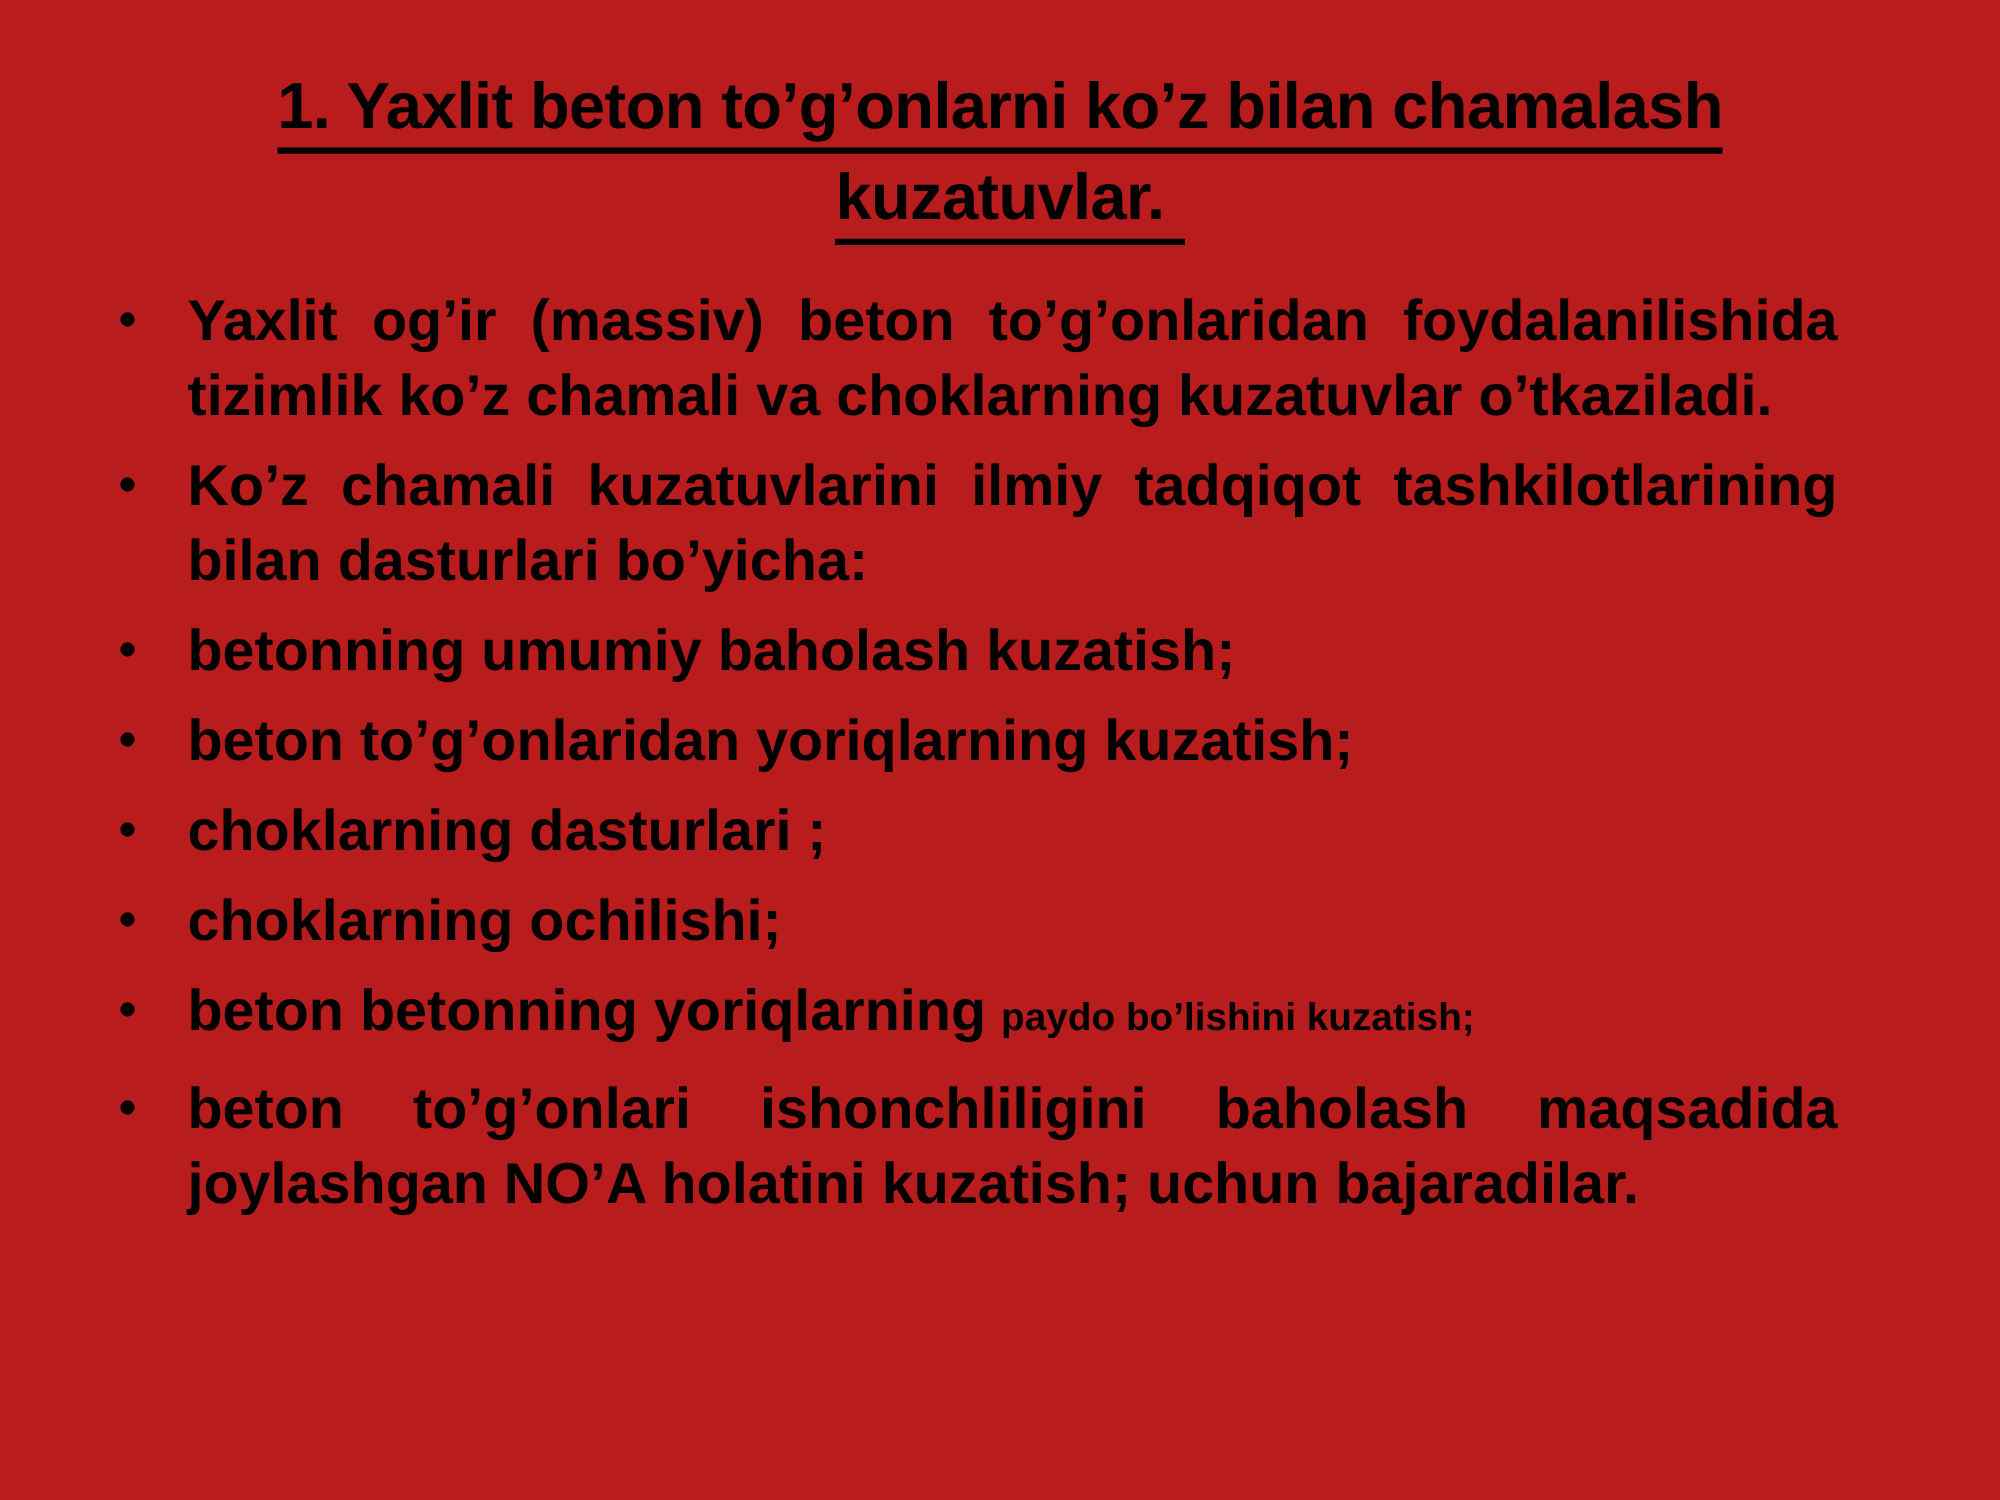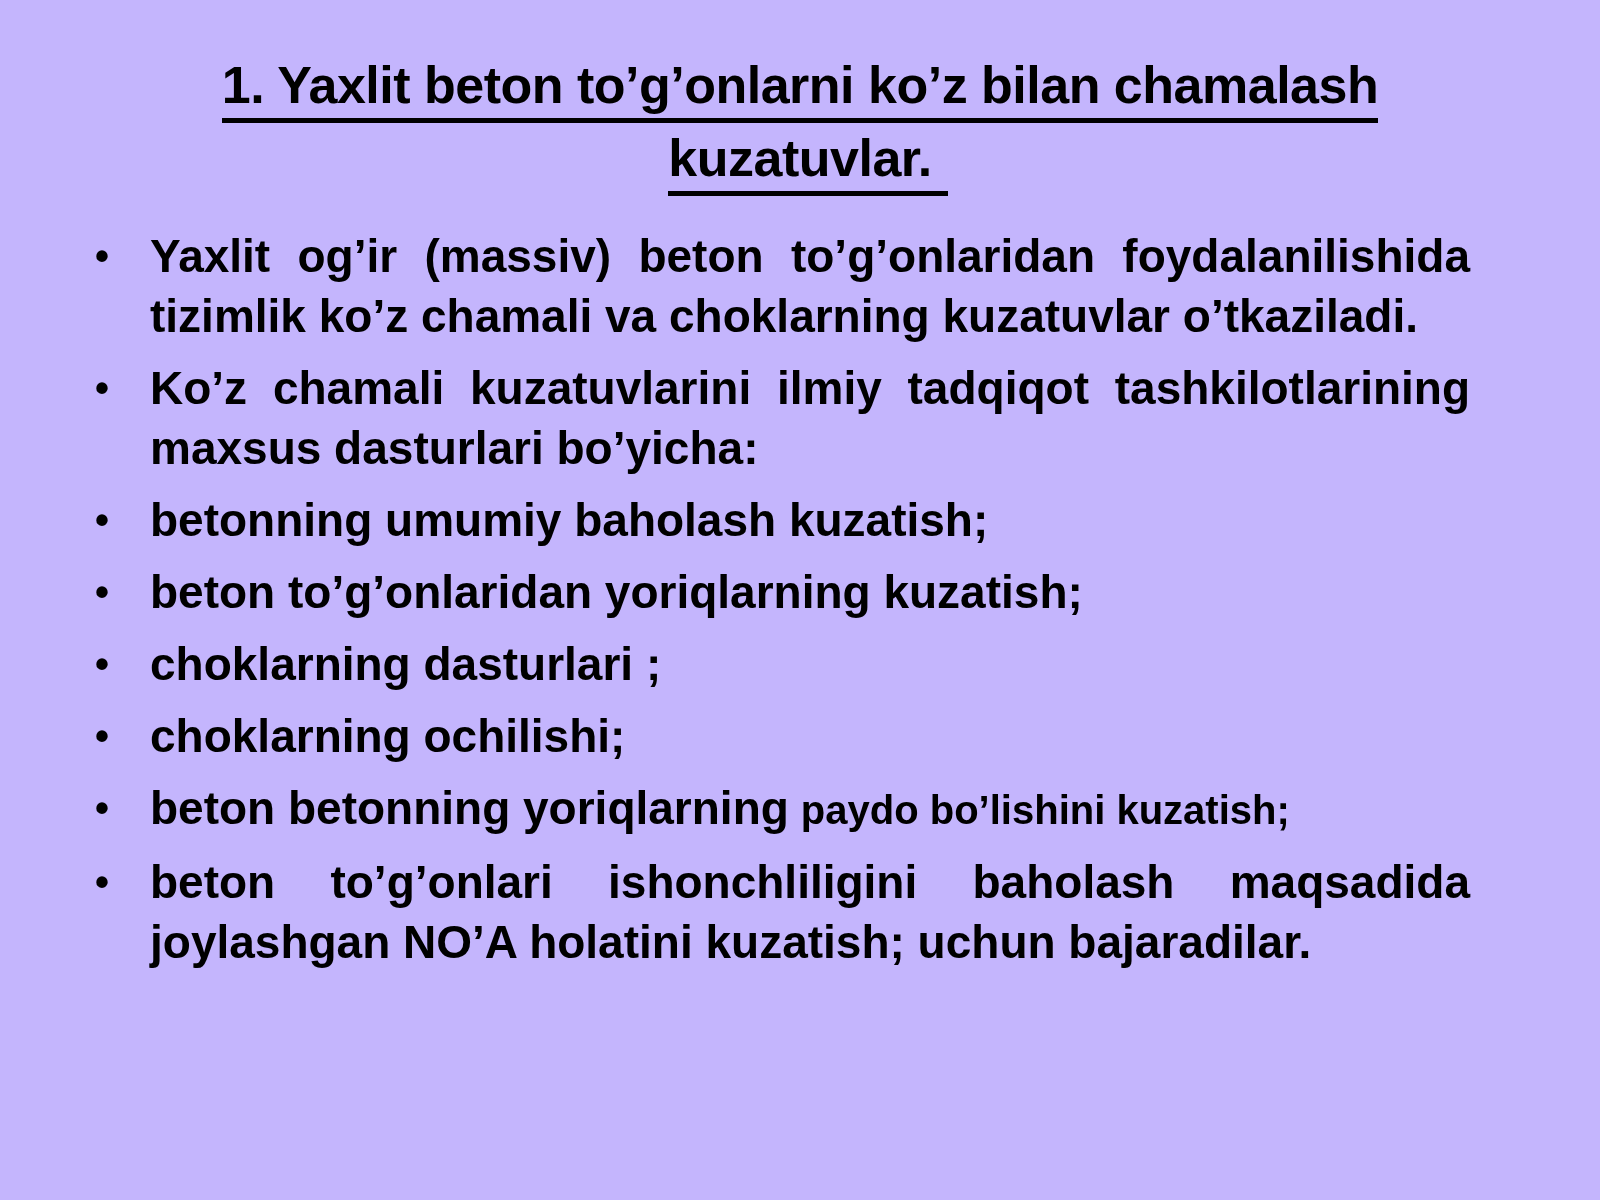--- a/index.html
+++ b/index.html
@@ -12,21 +12,21 @@
     background: #ffffff;
     color: #000000;
     font-family: "Liberation Sans", "DejaVu Sans", sans-serif;
     overflow: hidden;
   }
   .slide {
     box-sizing: border-box;
     width: 1600px;
     height: 1200px;
     padding-top: 56px;
-    background: #c4b5fd;
+    background: #b91c1c;
   }
   .title-line {
     text-align: center;
   }
   .title-line .title-text {
     display: inline-block;
     font-size: 52px;
     font-weight: 700;
     line-height: 58px;
     letter-spacing: -0.5px;
@@ -55,21 +55,21 @@
     flex: 0 0 55px;
     font-size: 40px;
     line-height: 60px;
   }
   .text {
     flex: 1 1 auto;
     text-align: justify;
     text-align-last: left;
   }
   .small {
-    font-size: 40px;
+    font-size: 31px;
     margin-left: 12px;
   }
 </style>
 </head>
 <body>
 
 <div class="slide">
 
   <div class="title-line">
     <span class="title-text">1. Yaxlit beton to’g’onlarni ko’z bilan chamalash</span>
@@ -80,21 +80,21 @@
 
   <div class="content">
 
     <div class="item">
       <span class="marker">•</span>
       <span class="text">Yaxlit og’ir (massiv) beton to’g’onlaridan foydalanilishida tizimlik ko’z chamali va choklarning kuzatuvlar o’tkaziladi.</span>
     </div>
 
     <div class="item">
       <span class="marker">•</span>
-      <span class="text">Ko’z chamali kuzatuvlarini ilmiy tadqiqot tashkilotlarining maxsus dasturlari bo’yicha:</span>
+      <span class="text">Ko’z chamali kuzatuvlarini ilmiy tadqiqot tashkilotlarining bilan dasturlari bo’yicha:</span>
     </div>
 
     <div class="item">
       <span class="marker">•</span>
       <span class="text">betonning umumiy baholash kuzatish;</span>
     </div>
 
     <div class="item">
       <span class="marker">•</span>
       <span class="text">beton to’g’onlaridan yoriqlarning kuzatish;</span>

